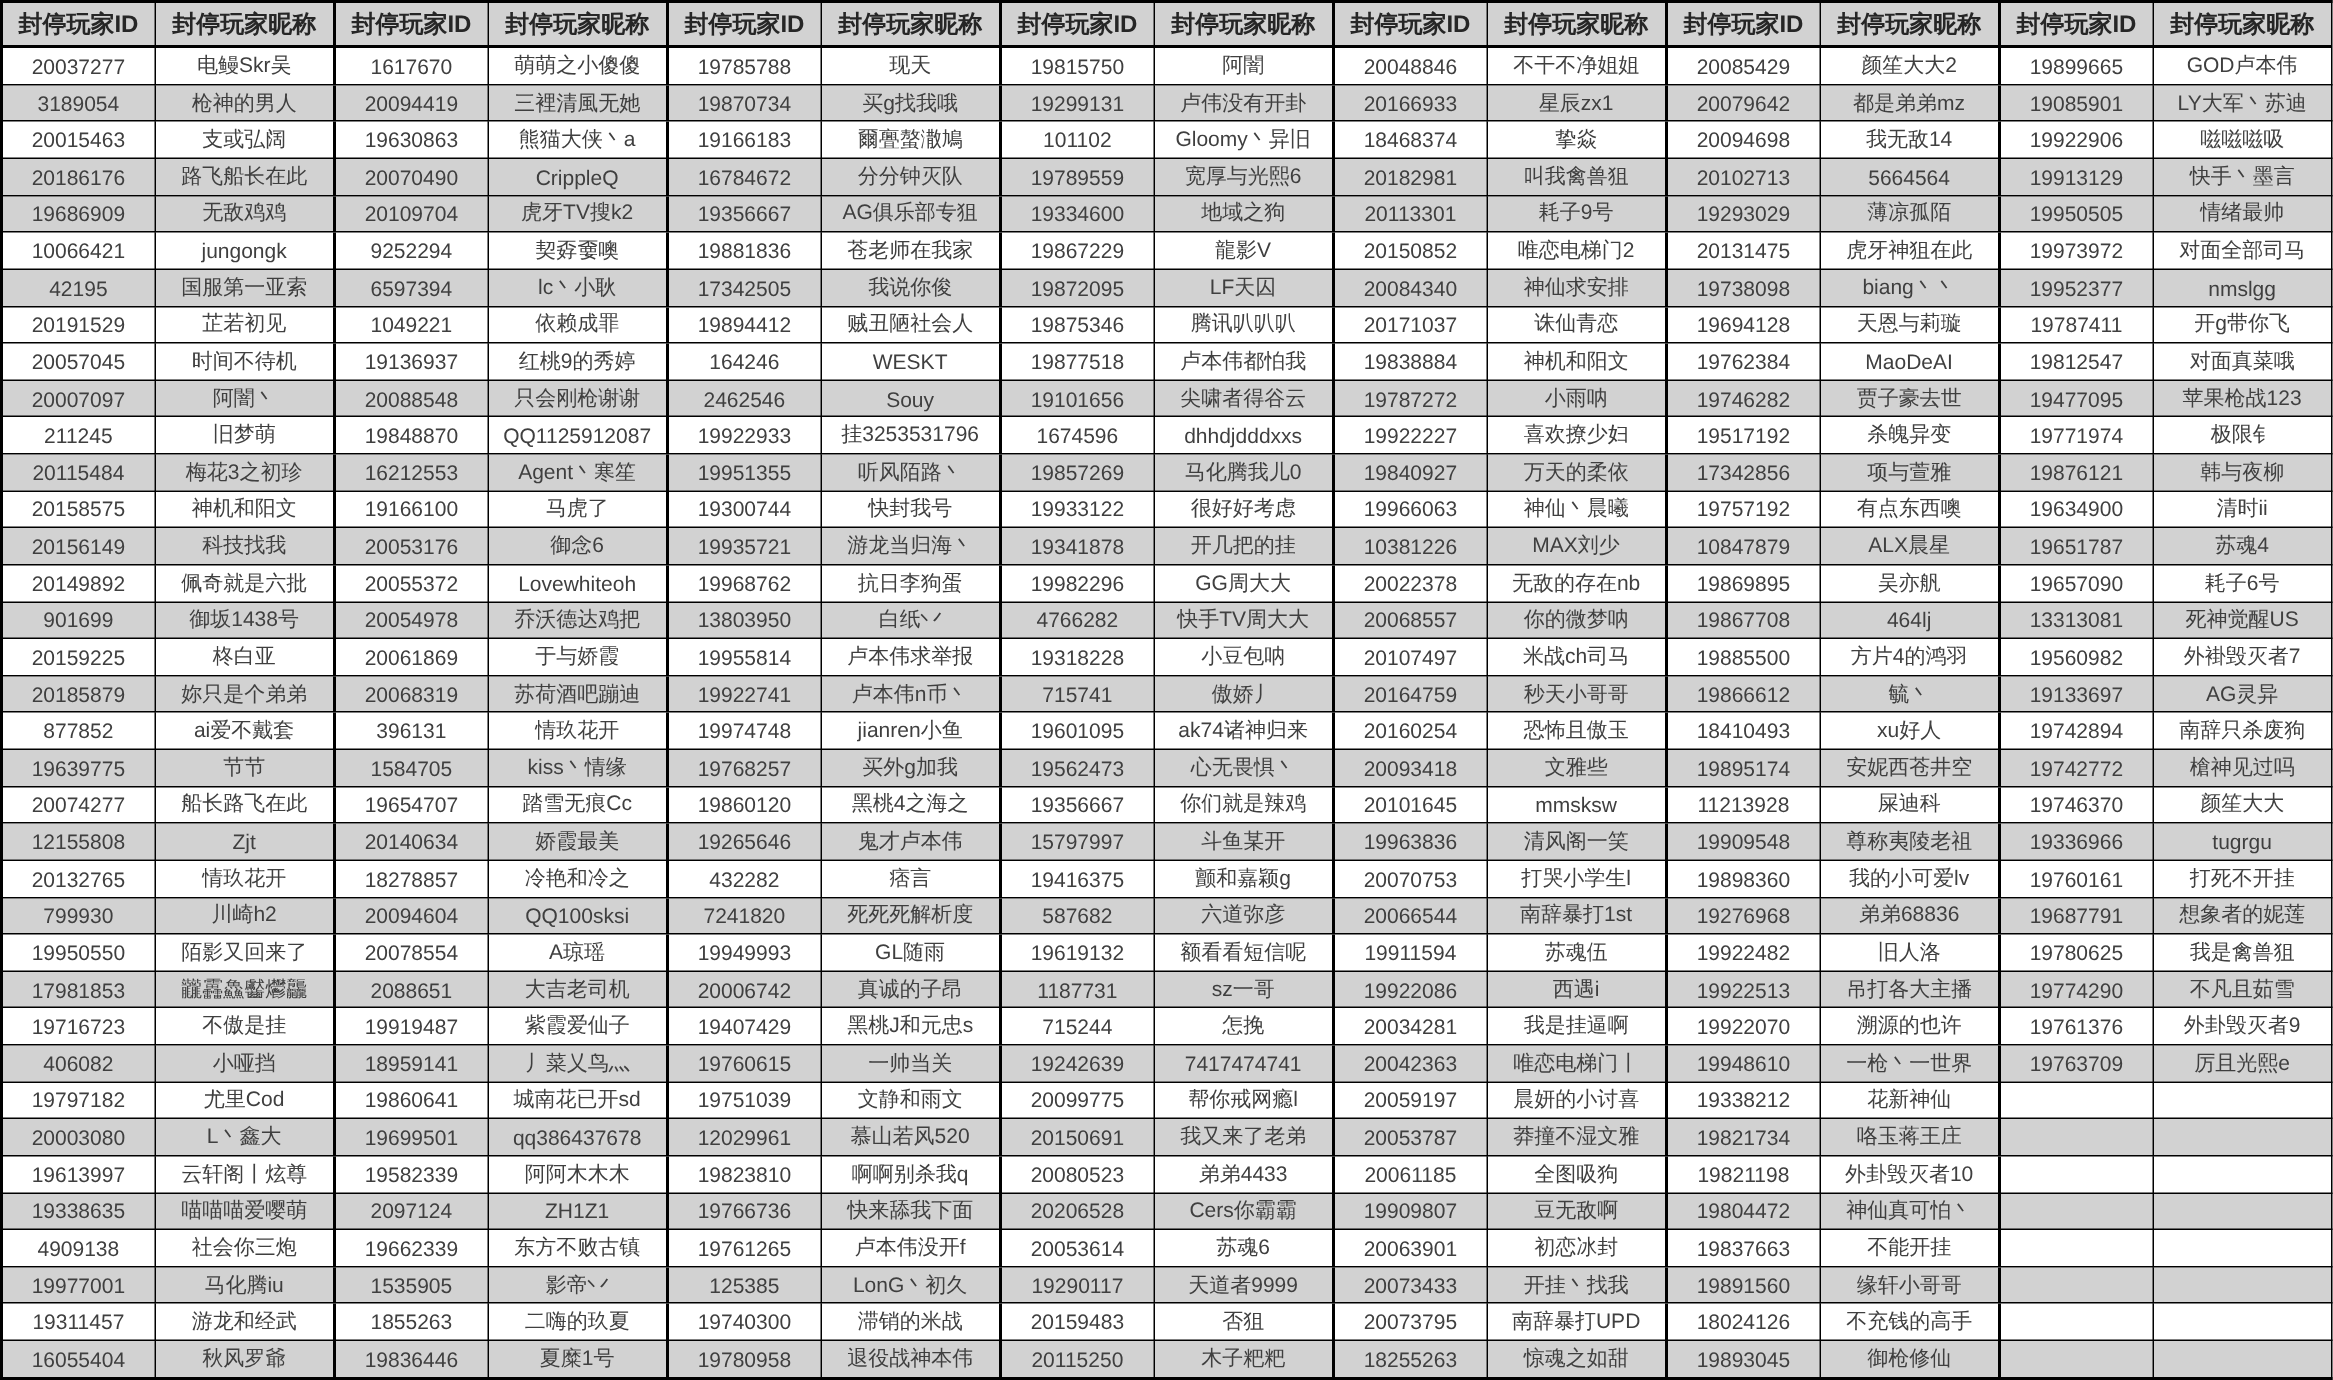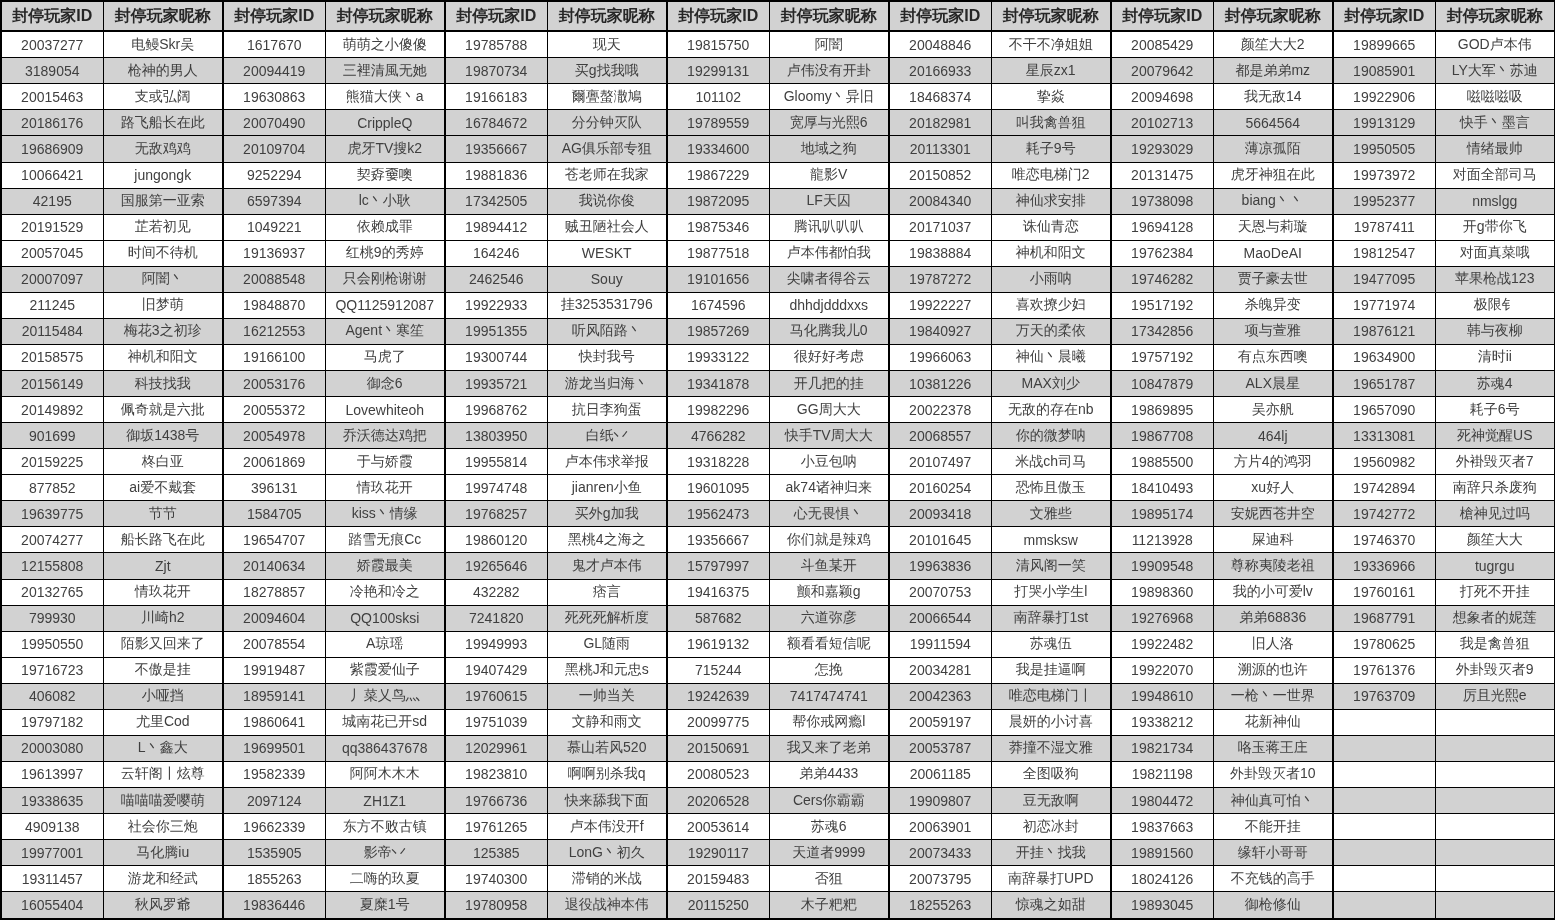--- a/index.html
+++ b/index.html
@@ -333,20 +333,36 @@
         <td data-name="player-nickname-cell">卢本伟求举报</td>
         <td data-name="player-id-cell" class="pair-start">19318228</td>
         <td data-name="player-nickname-cell">小豆包呐</td>
         <td data-name="player-id-cell" class="pair-start">20107497</td>
         <td data-name="player-nickname-cell">米战ch司马</td>
         <td data-name="player-id-cell" class="pair-start">19885500</td>
         <td data-name="player-nickname-cell">方片4的鸿羽</td>
         <td data-name="player-id-cell" class="pair-start">19560982</td>
         <td data-name="player-nickname-cell">外褂毁灭者7</td>
       </tr>
+      <tr data-name="table-row" class="stripe">
+        <td data-name="player-id-cell">20185879</td>
+        <td data-name="player-nickname-cell">妳只是个弟弟</td>
+        <td data-name="player-id-cell" class="pair-start">20068319</td>
+        <td data-name="player-nickname-cell">苏荷酒吧蹦迪</td>
+        <td data-name="player-id-cell" class="pair-start">19922741</td>
+        <td data-name="player-nickname-cell">卢本伟n币丶</td>
+        <td data-name="player-id-cell" class="pair-start">715741</td>
+        <td data-name="player-nickname-cell">傲娇丿</td>
+        <td data-name="player-id-cell" class="pair-start">20164759</td>
+        <td data-name="player-nickname-cell">秒天小哥哥</td>
+        <td data-name="player-id-cell" class="pair-start">19866612</td>
+        <td data-name="player-nickname-cell">毓丶</td>
+        <td data-name="player-id-cell" class="pair-start">19133697</td>
+        <td data-name="player-nickname-cell">AG灵异</td>
+      </tr>
       <tr data-name="table-row">
         <td data-name="player-id-cell">877852</td>
         <td data-name="player-nickname-cell">ai爱不戴套</td>
         <td data-name="player-id-cell" class="pair-start">396131</td>
         <td data-name="player-nickname-cell">情玖花开</td>
         <td data-name="player-id-cell" class="pair-start">19974748</td>
         <td data-name="player-nickname-cell">jianren小鱼</td>
         <td data-name="player-id-cell" class="pair-start">19601095</td>
         <td data-name="player-nickname-cell">ak74诸神归来</td>
         <td data-name="player-id-cell" class="pair-start">20160254</td>
@@ -445,20 +461,36 @@
         <td data-name="player-nickname-cell">GL随雨</td>
         <td data-name="player-id-cell" class="pair-start">19619132</td>
         <td data-name="player-nickname-cell">额看看短信呢</td>
         <td data-name="player-id-cell" class="pair-start">19911594</td>
         <td data-name="player-nickname-cell">苏魂伍</td>
         <td data-name="player-id-cell" class="pair-start">19922482</td>
         <td data-name="player-nickname-cell">旧人洛</td>
         <td data-name="player-id-cell" class="pair-start">19780625</td>
         <td data-name="player-nickname-cell">我是禽兽狙</td>
       </tr>
+      <tr data-name="table-row" class="stripe">
+        <td data-name="player-id-cell">17981853</td>
+        <td data-name="player-nickname-cell">龖靐鱻齾爩龘</td>
+        <td data-name="player-id-cell" class="pair-start">2088651</td>
+        <td data-name="player-nickname-cell">大吉老司机</td>
+        <td data-name="player-id-cell" class="pair-start">20006742</td>
+        <td data-name="player-nickname-cell">真诚的子昂</td>
+        <td data-name="player-id-cell" class="pair-start">1187731</td>
+        <td data-name="player-nickname-cell">sz一哥</td>
+        <td data-name="player-id-cell" class="pair-start">19922086</td>
+        <td data-name="player-nickname-cell">西遇i</td>
+        <td data-name="player-id-cell" class="pair-start">19922513</td>
+        <td data-name="player-nickname-cell">吊打各大主播</td>
+        <td data-name="player-id-cell" class="pair-start">19774290</td>
+        <td data-name="player-nickname-cell">不凡且茹雪</td>
+      </tr>
       <tr data-name="table-row">
         <td data-name="player-id-cell">19716723</td>
         <td data-name="player-nickname-cell">不傲是挂</td>
         <td data-name="player-id-cell" class="pair-start">19919487</td>
         <td data-name="player-nickname-cell">紫霞爱仙子</td>
         <td data-name="player-id-cell" class="pair-start">19407429</td>
         <td data-name="player-nickname-cell">黑桃J和元忠s</td>
         <td data-name="player-id-cell" class="pair-start">715244</td>
         <td data-name="player-nickname-cell">怎挽</td>
         <td data-name="player-id-cell" class="pair-start">20034281</td>

